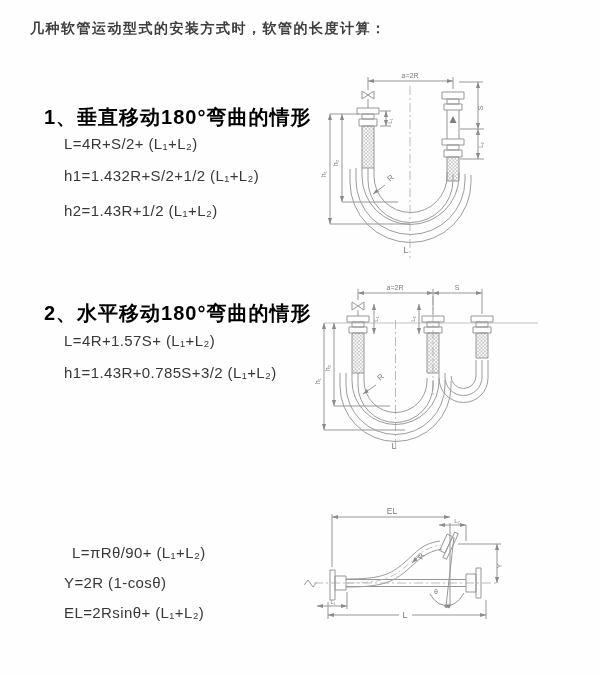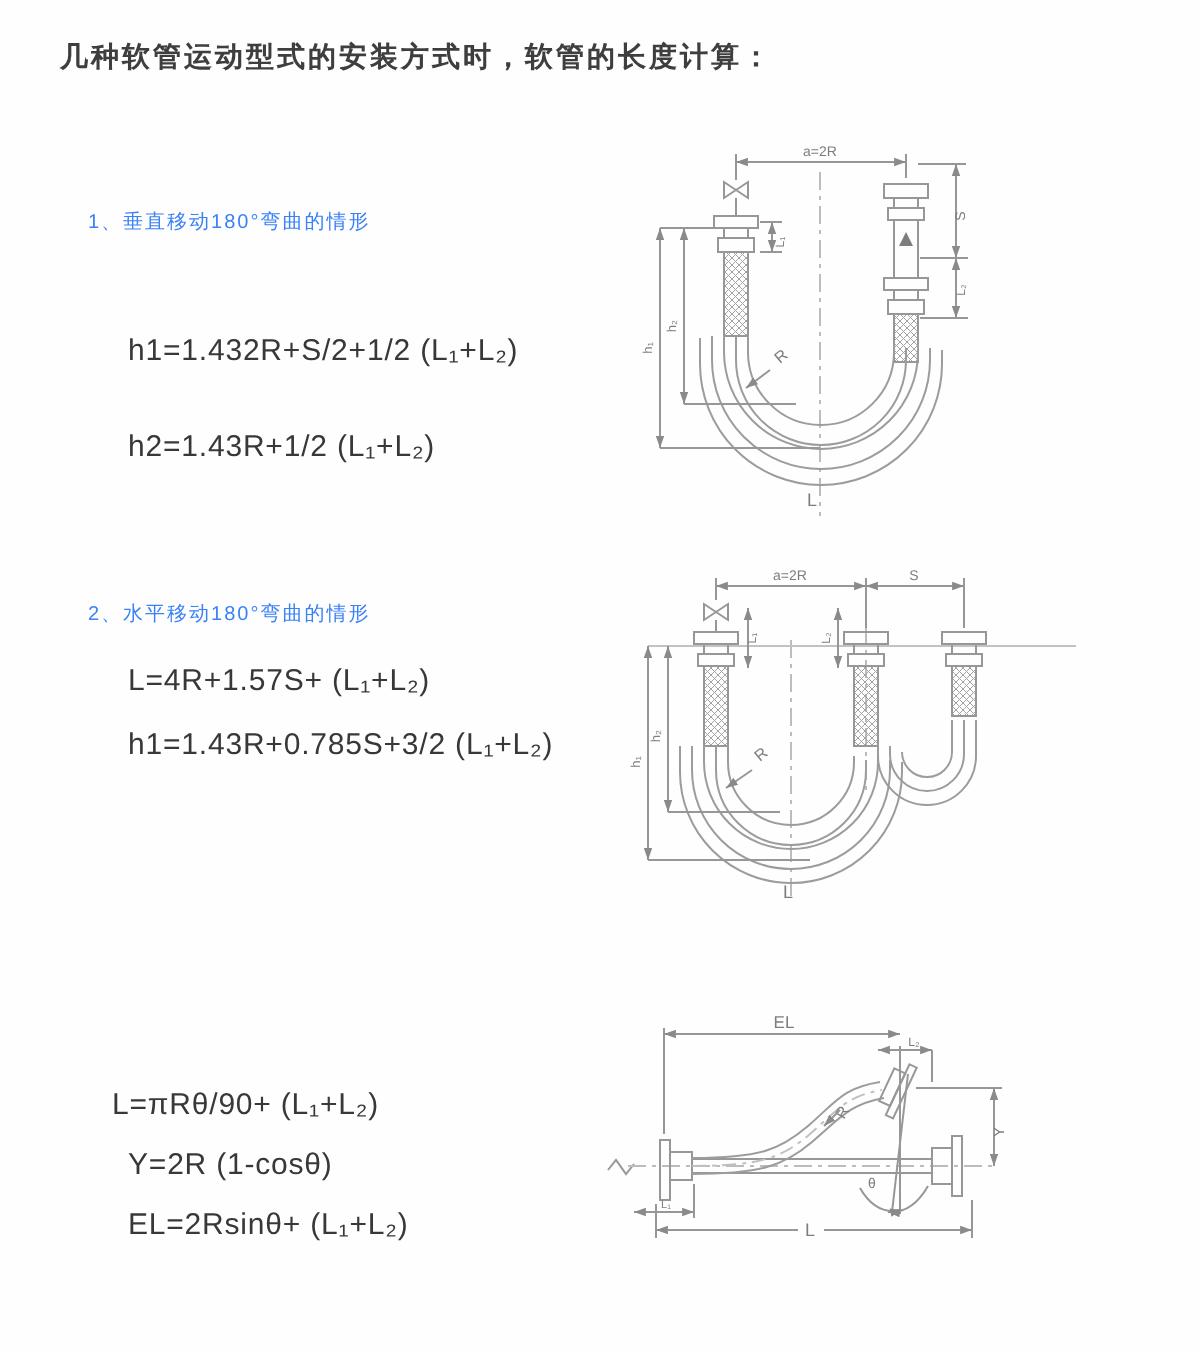--- a/index.html
+++ b/index.html
@@ -6,39 +6,40 @@
   body{background:#e8e8e8;font-family:"Liberation Sans","DejaVu Sans",sans-serif;}
   .page{
     position:relative;width:600px;height:675px;background:#fefefe;overflow:hidden;
     margin:0;box-shadow:0 0 4px rgba(0,0,0,.15);
   }
   .title{
     position:absolute;left:30px;top:20px;font-size:14px;font-weight:700;
     color:#3e3e3e;letter-spacing:1.5px;
   }
   .sec-heading{
-    position:absolute;font-size:10px;font-weight:400;color:#3b82f6;letter-spacing:1px;
+    position:absolute;font-size:20px;font-weight:700;color:#000000;letter-spacing:1px;
   }
   .formula{
     position:absolute;font-size:15px;color:#383838;letter-spacing:.4px;white-space:pre;
   }
   svg.diagram{position:absolute;overflow:visible;}
   svg.diagram line,svg.diagram path,svg.diagram rect{vector-effect:non-scaling-stroke;}
   .dimtext{fill:#7d7d7d;font-family:"Liberation Sans",sans-serif;}
 </style>
 </head>
 <body>
 
 <div class="page">
 
   <div class="title">几种软管运动型式的安装方式时，软管的长度计算：</div>
 
   <div class="sec-heading" style="left:44px;top:104px">1、垂直移动180°弯曲的情形</div>
+  <div class="formula" style="left:64px;top:135px">L=4R+S/2+ (L₁+L₂)</div>
   <div class="formula" style="left:64px;top:167px">h1=1.432R+S/2+1/2 (L₁+L₂)</div>
-  <div class="formula" style="left:64px;top:215px">h2=1.43R+1/2 (L₁+L₂)</div>
+  <div class="formula" style="left:64px;top:202px">h2=1.43R+1/2 (L₁+L₂)</div>
 
   <svg class="diagram" style="left:310px;top:66px" width="290" height="200" viewBox="0 0 290 200" fill="none" stroke="#979797" stroke-width="1">
     <defs>
       <marker id="d1-ar" viewBox="0 0 10 10" refX="8.5" refY="5" markerWidth="7" markerHeight="7" orient="auto-start-reverse">
         <path d="M0 2 L8.5 5 L0 8 Z" fill="#8a8a8a" stroke="none"></path>
       </marker>
       <pattern id="d1-braid" width="3.5" height="3.5" patternUnits="userSpaceOnUse">
         <path d="M0 3.5 L3.5 0 M0 0 L3.5 3.5" stroke="#a2a2a2" stroke-width="0.5"></path>
       </pattern>
     </defs>
@@ -214,21 +215,21 @@
     </g>
     <g>
       <line x1="24" y1="45" x2="24" y2="128" marker-start="url(#d2-ar)" marker-end="url(#d2-ar)"></line>
       <line x1="24" y1="128" x2="80" y2="128"></line>
       <text class="dimtext" x="20" y="90" font-size="6.5" stroke="none" text-anchor="middle" transform="rotate(-90 20 90)">h₂</text>
     </g>
 
     <text class="dimtext" x="84" y="171" font-size="9" stroke="none" text-anchor="middle">L</text>
   </svg>
 
-  <div class="formula" style="left:56px;top:544px">L=πRθ/90+ (L₁+L₂)</div>
+  <div class="formula" style="left:72px;top:544px">L=πRθ/90+ (L₁+L₂)</div>
   <div class="formula" style="left:64px;top:574px">Y=2R (1-cosθ)</div>
   <div class="formula" style="left:64px;top:604px">EL=2Rsinθ+ (L₁+L₂)</div>
 
   <svg class="diagram" style="left:300px;top:503px" width="300" height="145" viewBox="0 0 300 145" fill="none" stroke="#979797" stroke-width="1">
     <defs>
       <marker id="d3-ar" viewBox="0 0 10 10" refX="8.5" refY="5" markerWidth="7" markerHeight="7" orient="auto-start-reverse">
         <path d="M0 2 L8.5 5 L0 8 Z" fill="#8a8a8a" stroke="none"></path>
       </marker>
     </defs>
 

